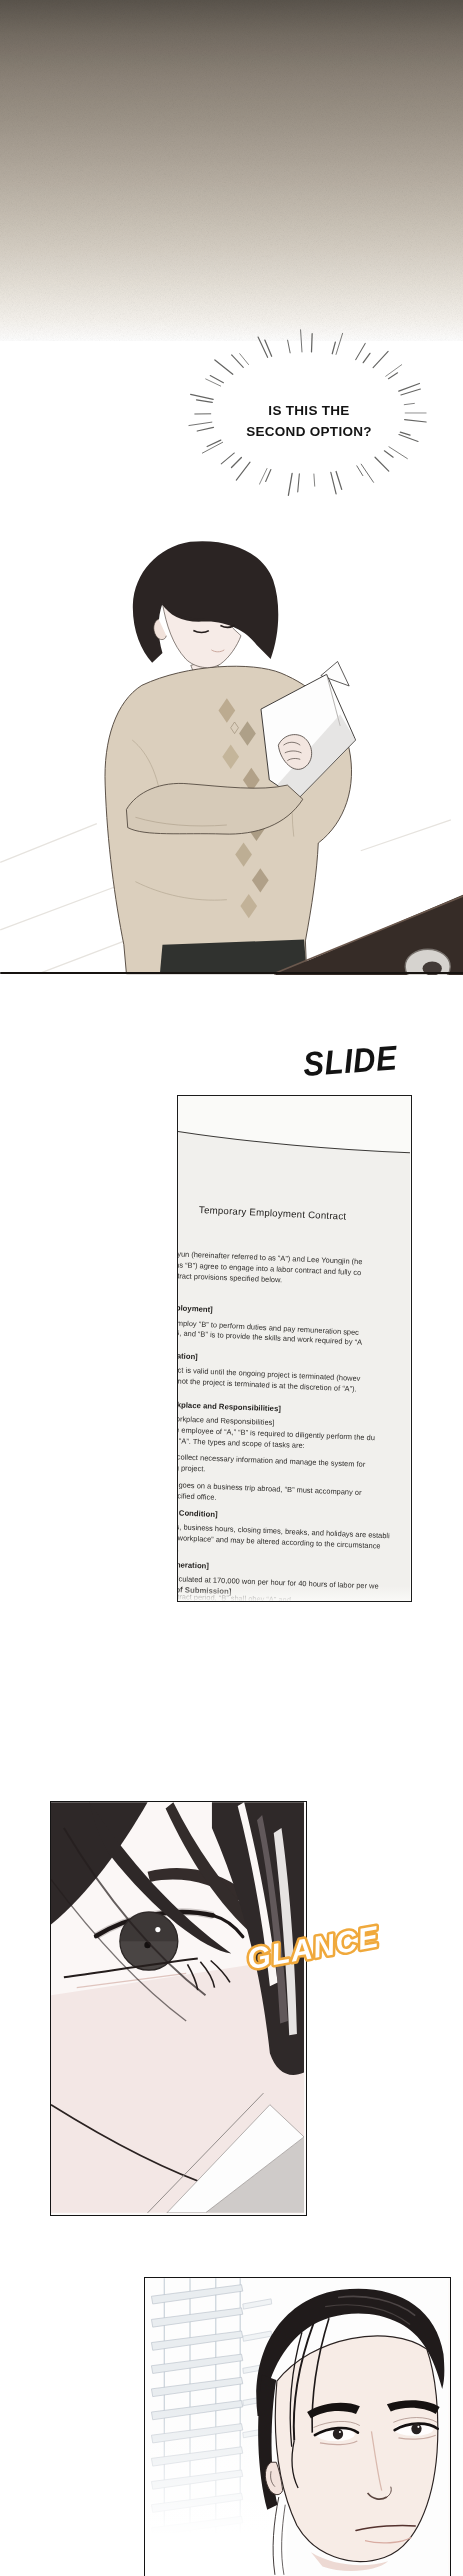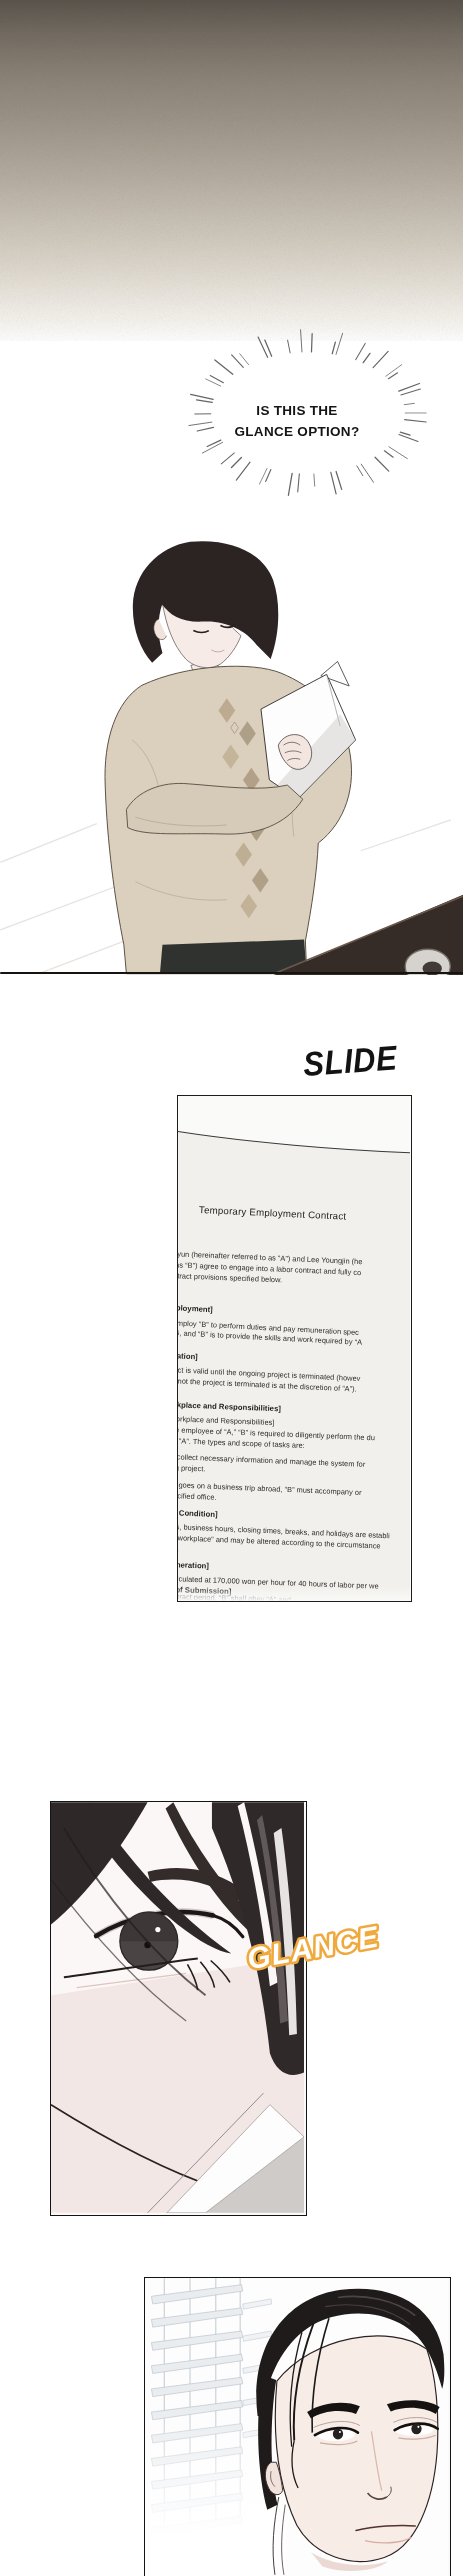--- a/index.html
+++ b/index.html
@@ -5,21 +5,21 @@
   html,body{margin:0;padding:0;background:#ffffff;}
   #page{position:relative;width:464px;height:2576px;overflow:hidden;background:#ffffff;
         font-family:"Liberation Sans",sans-serif;}
   
   #texture{position:absolute;left:0;top:0;width:464px;height:341px;
     background:linear-gradient(180deg,#5a544c 0%,#746c62 10%,#8b8277 22%,#9d9488 35%,
       #b0a79b 48%,#c2baae 60%,#d4cdc2 72%,#e7e2d9 84%,#f6f3ee 94%,#ffffff 100%);}
   #texture svg{position:absolute;left:0;top:0;mix-blend-mode:multiply;opacity:.16;}
   .abs{position:absolute;}
   
-  #bubble-text{position:absolute;left:225px;top:401px;width:144px;text-align:center;
+  #bubble-text{position:absolute;left:237px;top:401px;width:144px;text-align:center;
     font-weight:bold;font-size:13.5px;line-height:1.55;color:#141414;letter-spacing:0.3px;z-index:4;}
   #bubble-text span{display:block;}
   
   #sfx-slide{position:absolute;left:303px;top:1042px;width:142px;font-size:31px;font-weight:bold;
     font-style:italic;color:#131313;transform:rotate(-4deg) scaleY(1.1);letter-spacing:0.6px;z-index:5;}
   
   #doc-panel{position:absolute;left:177px;top:1095px;width:235px;height:507px;
     background:#fafaf8;border:1.6px solid #1c1c1c;box-sizing:border-box;overflow:hidden;}
   .doctitle{position:absolute;left:20.6px;top:108px;font-size:9.7px;color:#262422;
     transform:rotate(2.6deg);transform-origin:0 50%;white-space:nowrap;letter-spacing:0.2px;}
@@ -170,21 +170,21 @@
         <ellipse cx="664" cy="992" rx="35" ry="27" fill="#d6d3cf" stroke="#77716c" stroke-width="2"></ellipse>
         <ellipse cx="671" cy="995" rx="15" ry="11" fill="#423a37"></ellipse>
       </g>
 
       <line x1="0" y1="1002" x2="720" y2="1002" stroke="#171310" stroke-width="3"></line>
     </g>
   </svg>
 
   <div id="bubble-text">
     <span>IS THIS THE</span>
-    <span>GLANCE OPTION?</span>
+    <span>SECOND OPTION?</span>
   </div>
 
   <div id="sfx-slide">SLIDE</div>
 
   <div id="doc-panel">
     <svg class="abs" style="left:0;top:0;" width="232" height="504" viewBox="0 0 360 782">
       <path d="M0,55 C110,72 250,84 360,88 L360,782 L0,782 Z" fill="#f1f0ed"></path>
       <path d="M0,55 C110,72 250,84 360,88" stroke="#3a3836" stroke-width="1.6" fill="none"></path>
     </svg>
     <div class="doctitle">Temporary Employment Contract</div>

